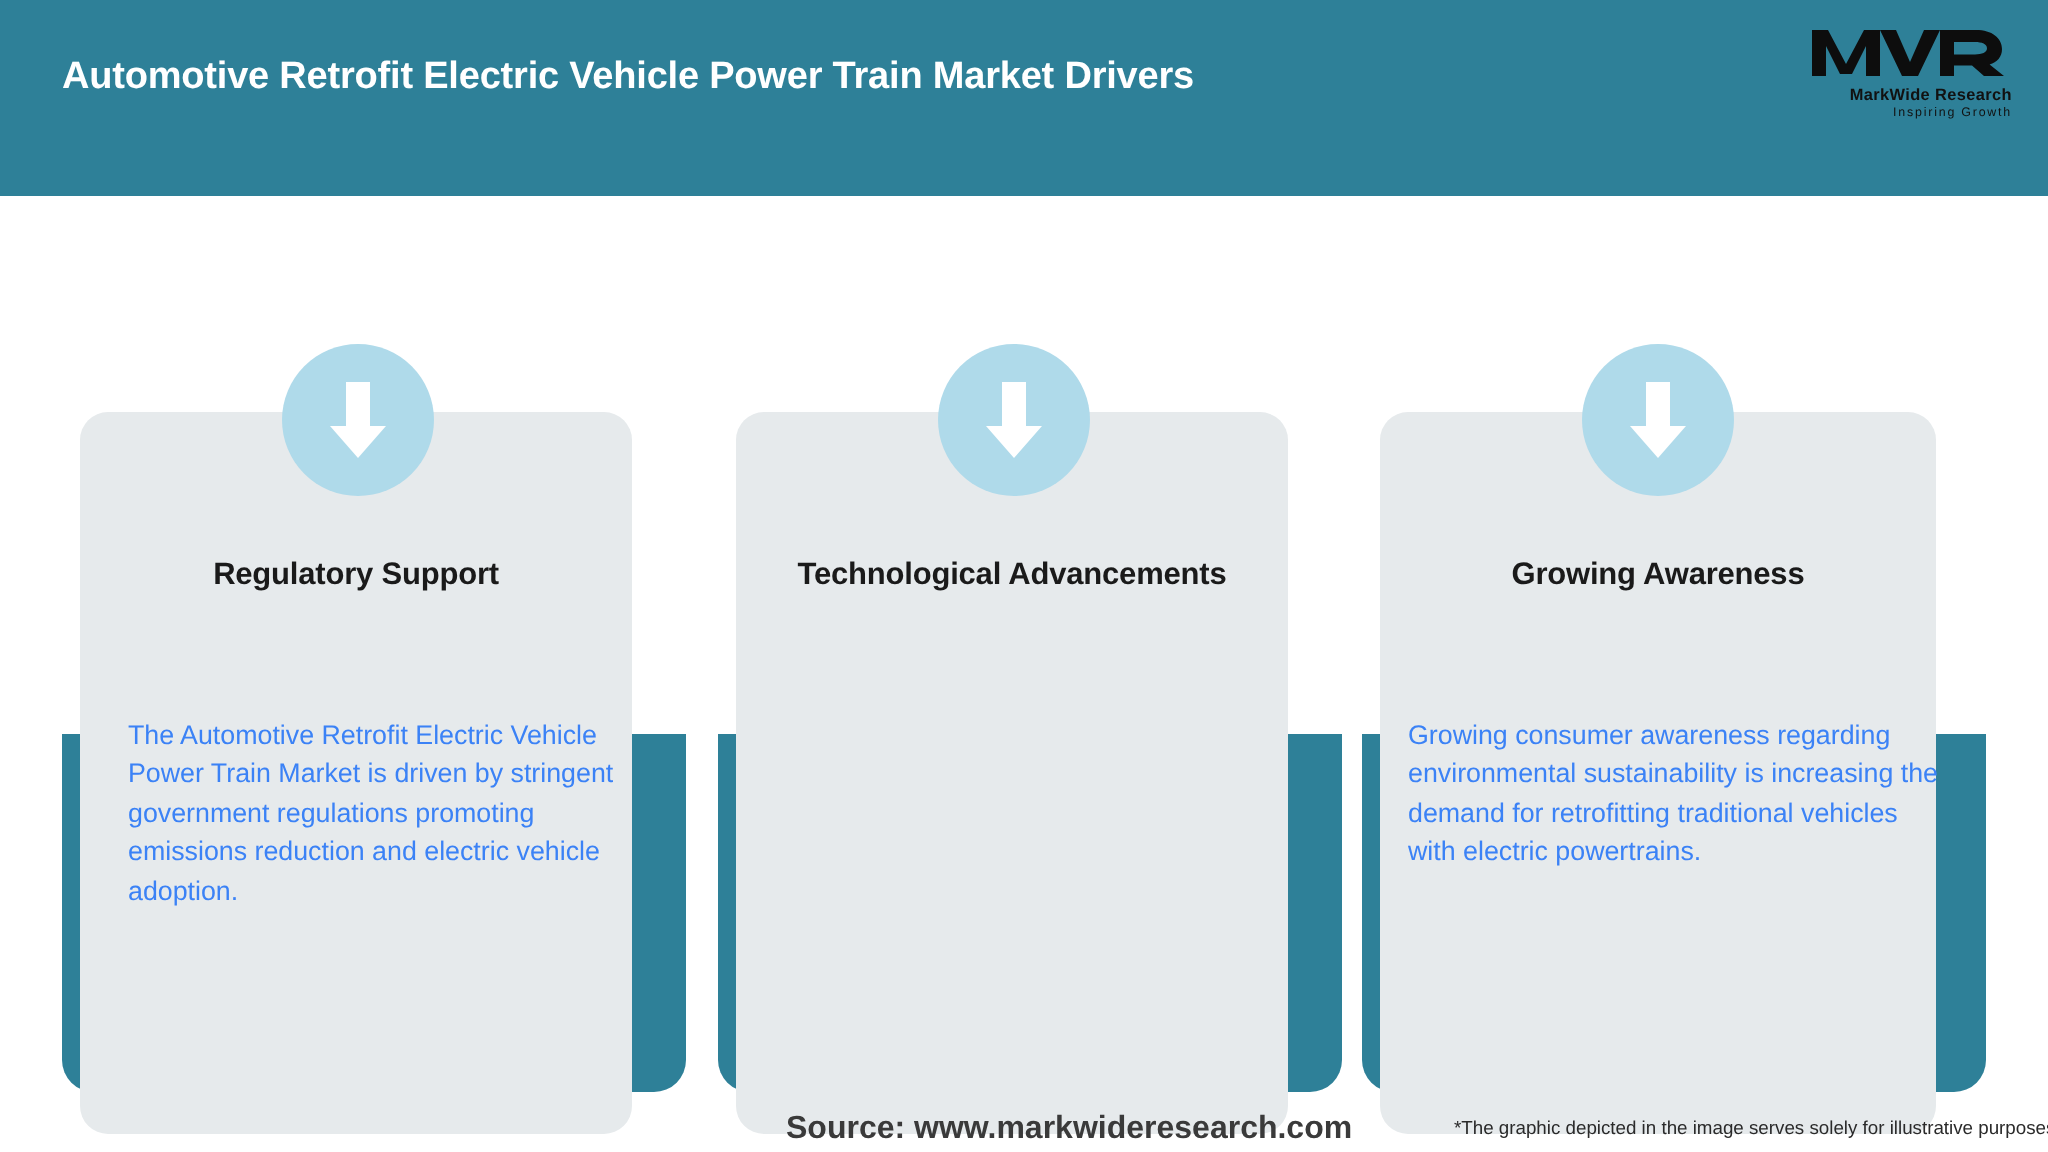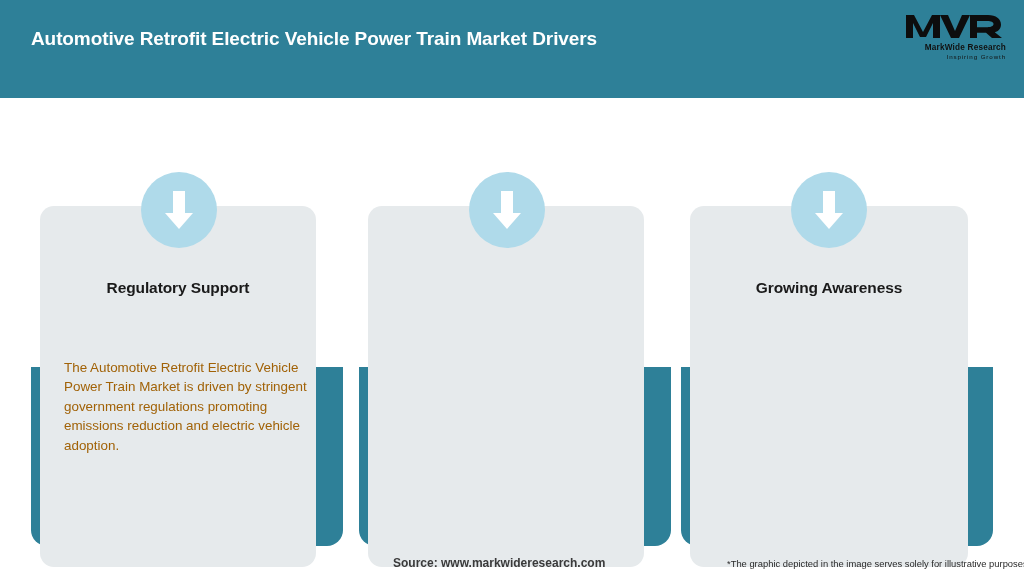--- a/index.html
+++ b/index.html
@@ -138,31 +138,31 @@
   }
   .card-group.g3 .card-title { width: 278px; }
 
   .card-body {
     position: absolute;
     left: 33px;
     top: 228px;
     width: 253px;
     font-size: 13.4px;
     line-height: 19.4px;
-    color: #a16207;
+    color: #3b82f6;
   }
   .card-group.g2 .card-body { left: 28px; width: 262px; }
   .card-group.g3 .card-body { left: 23px; width: 268px; }
 
   
   #source-text {
     position: absolute;
     left: 393px;
     top: 556px;
-    font-size: 12px;
+    font-size: 16px;
     font-weight: bold;
     color: #3a3a3a;
     white-space: nowrap;
   }
   #disclaimer-text {
     position: absolute;
     left: 727px;
     top: 558px;
     font-size: 9.4px;
     color: #2a2a2a;
@@ -201,30 +201,32 @@
   </div>
 
   <div class="card-group g2">
     <div class="u-frame"></div>
     <div class="panel"></div>
     <div class="icon-circle">
       <svg class="arrow-svg" width="34" height="42" viewBox="0 0 34 42">
         <path d="M11 2 L23 2 L23 24 L31 24 L17 40 L3 24 L11 24 Z" fill="#FFFFFF"></path>
       </svg>
     </div>
+    <div class="card-title">Technological Advancements</div>
   </div>
 
   <div class="card-group g3">
     <div class="u-frame"></div>
     <div class="panel"></div>
     <div class="icon-circle">
       <svg class="arrow-svg" width="34" height="42" viewBox="0 0 34 42">
         <path d="M11 2 L23 2 L23 24 L31 24 L17 40 L3 24 L11 24 Z" fill="#FFFFFF"></path>
       </svg>
     </div>
     <div class="card-title">Growing Awareness</div>
+    <div class="card-body">Growing consumer awareness regarding environmental sustainability is increasing the demand for retrofitting traditional vehicles with electric powertrains.</div>
   </div>
 
 </div>
 
 <div id="source-text">Source: www.markwideresearch.com</div>
 
 <div id="disclaimer-text">*The graphic depicted in the image serves solely for illustrative purposes</div>
 
 </body></html>

